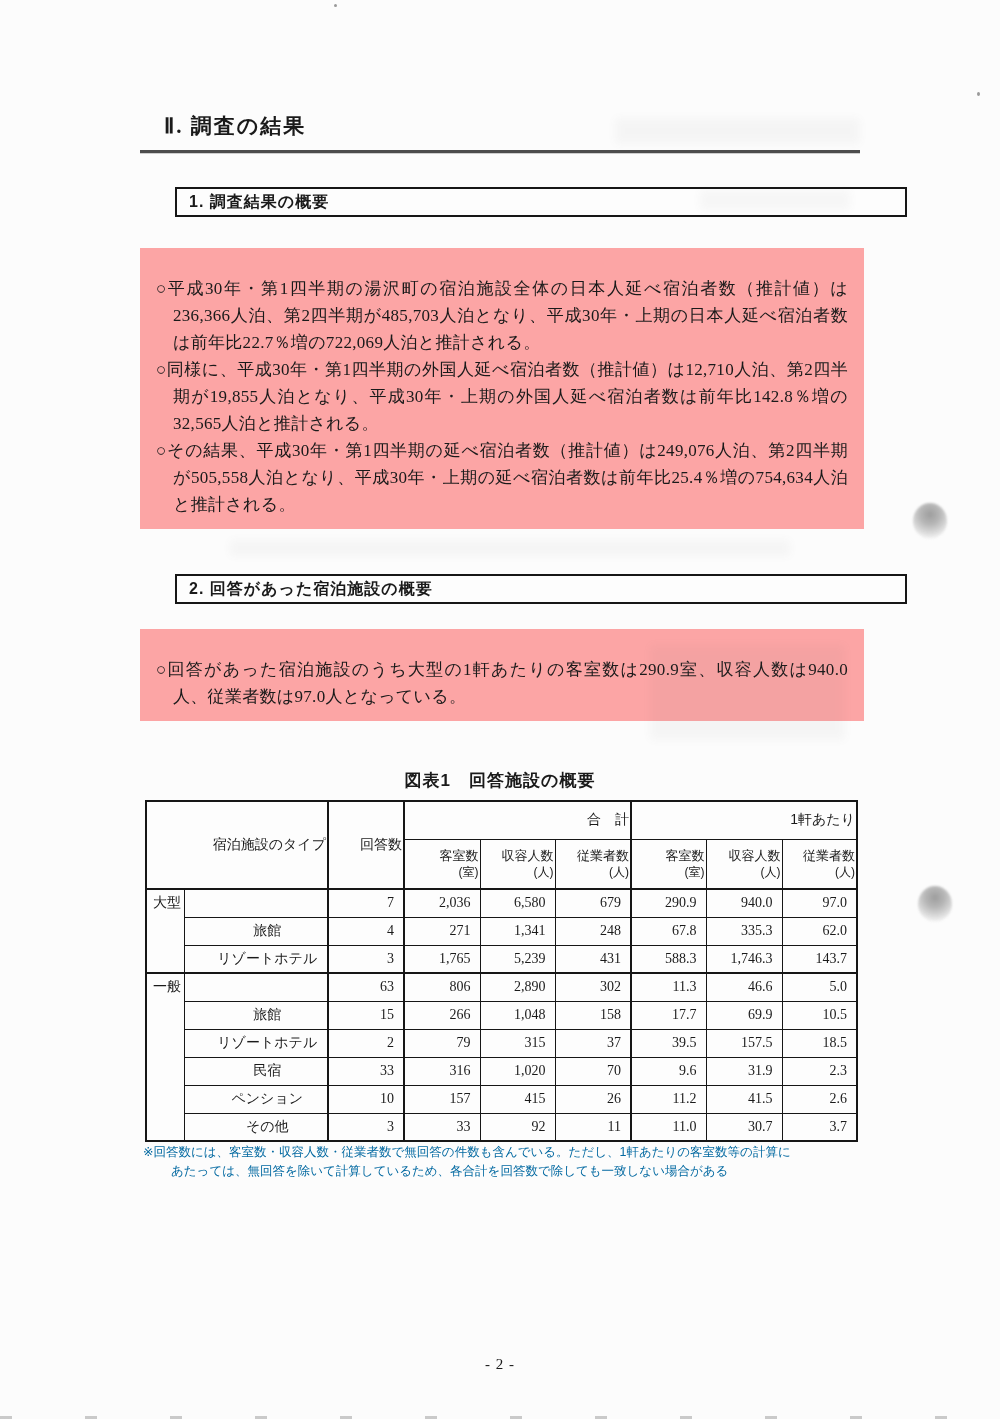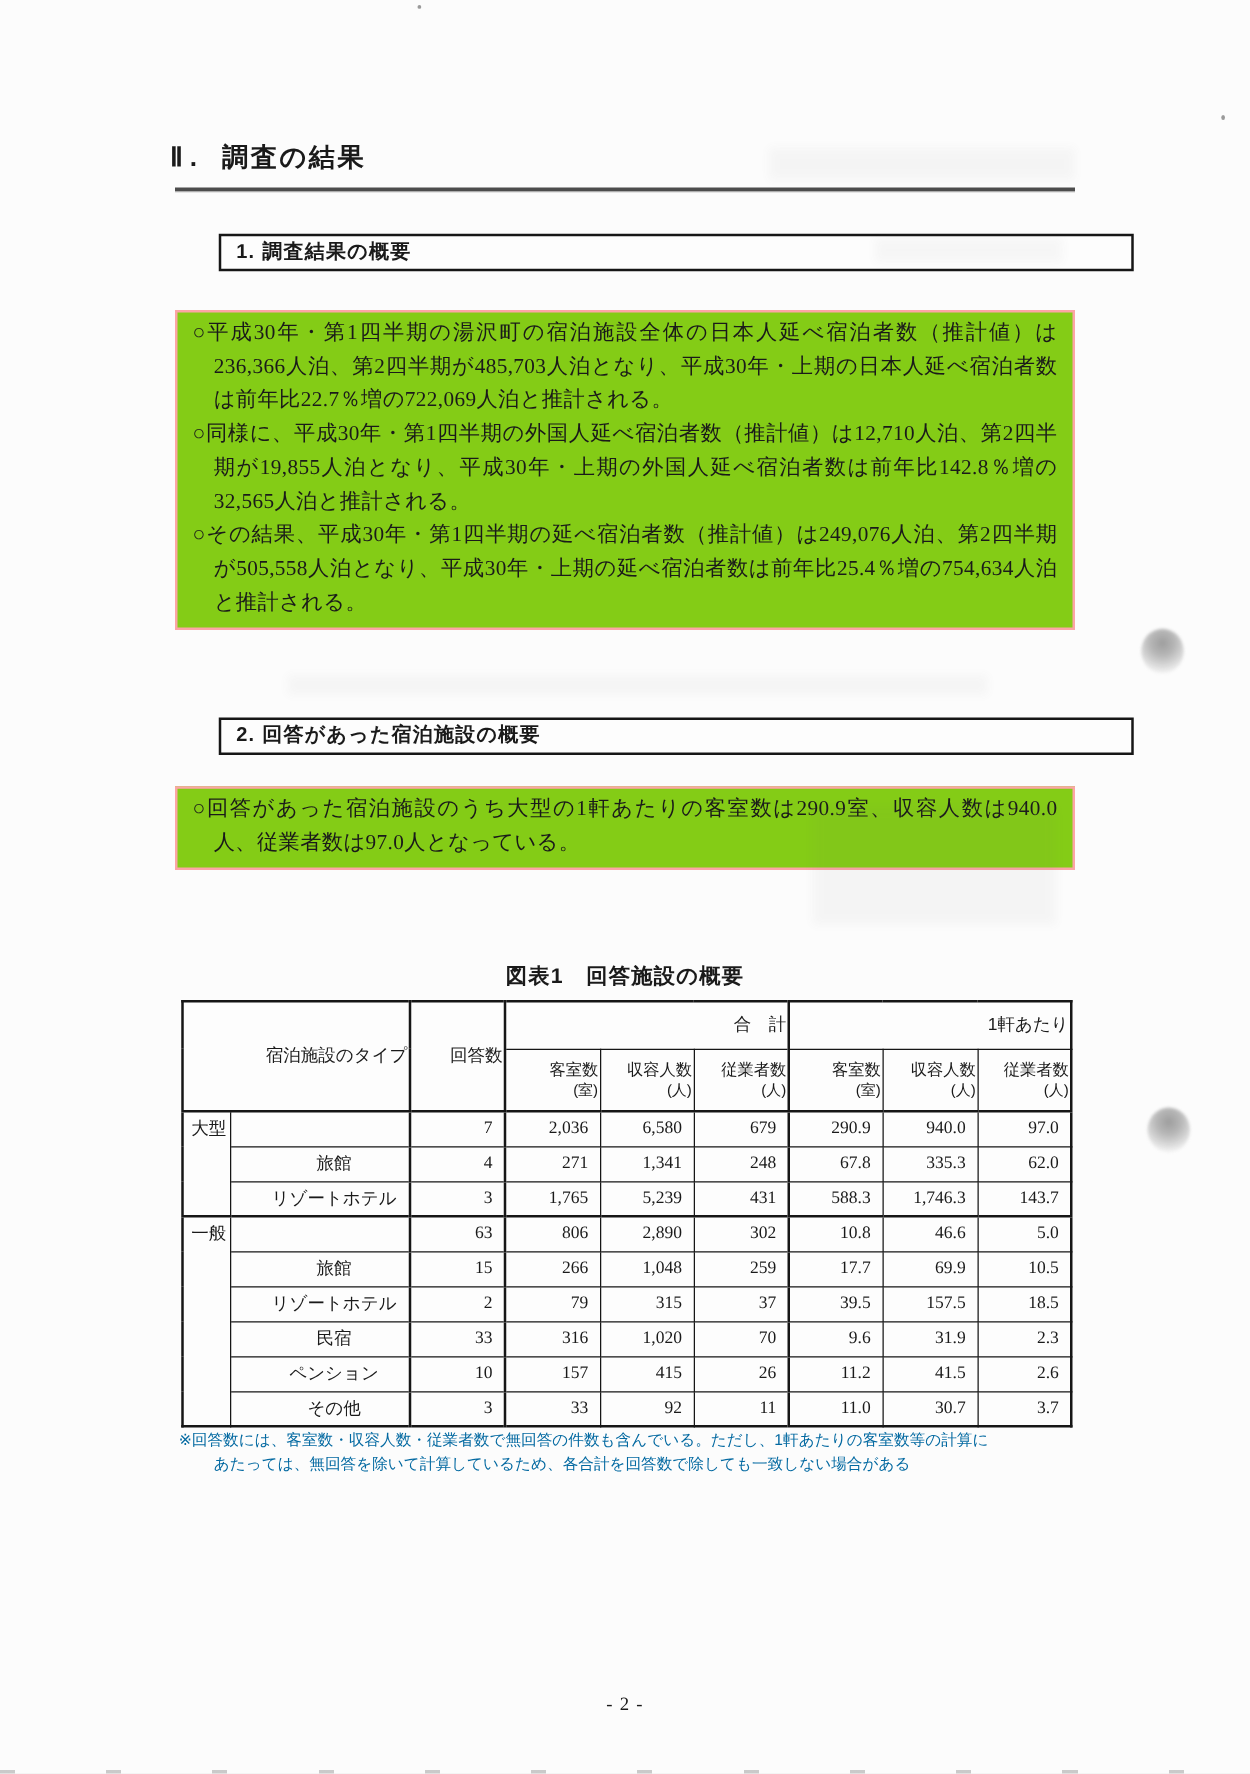--- a/index.html
+++ b/index.html
@@ -2,41 +2,41 @@
 <html><head>
 <meta charset="utf-8">
 <style>
   html,body{margin:0;padding:0;background:#e9e9e9;}
   .page{
     position:relative;width:1000px;height:1419px;margin:0 auto;
     background:#fcfcfc;overflow:hidden;color:#1a1a1a;
     font-family:"Liberation Serif","DejaVu Serif",serif;
   }
   .doc-title{
-    position:absolute;left:136px;top:112px;
-    font-family:Liberation Mono, monospace;
+    position:absolute;left:164px;top:112px;
+    font-family:Liberation Serif, serif;
     font-size:21px;font-weight:bold;letter-spacing:2px;
   }
   .title-rule{
     position:absolute;left:140px;top:150px;width:720px;height:3px;
     background:#4d4d4d;box-shadow:0 1px 0 rgba(0,0,0,.18);
   }
   .sec-box{
     position:absolute;left:140px;width:716px;height:26px;
     border:2px solid #161616;background:#fdfdfd;
     font-family:"Liberation Sans","DejaVu Sans",sans-serif;
     font-size:16px;font-weight:bold;letter-spacing:1px;
     line-height:26px;padding-left:12px;margin-left:35px;
   }
   #sec1{top:187px;}
   #sec2{top:574px;}
   .text-box{
     position:absolute;left:140px;width:692px;
-    border:2px solid #fca5a5;background:#84cc16;
-    padding:2px 12px 7px 12px;
+    border:4px solid #fca5a5;background:#fca5a5;
+    padding:23px 12px 7px 12px;
   }
   #box1{top:248px;}
   #box2{top:629px;}
   .text-box p{
     margin:0;font-size:17px;line-height:27px;
     padding-left:17px;text-indent:-17px;text-align:justify;
     letter-spacing:.3px;
   }
   .fig-title{
     position:absolute;left:140px;top:769px;width:720px;text-align:center;
@@ -180,30 +180,30 @@
           <td class="num">1,746.3</td>
           <td class="num">143.7</td>
         </tr>
         <tr class="group-start">
           <td class="cat" rowspan="6">一般</td>
           <td class="sub ghost"></td>
           <td class="num sep-l">63</td>
           <td class="num sep-l">806</td>
           <td class="num">2,890</td>
           <td class="num">302</td>
-          <td class="num sep-l">10.8</td>
+          <td class="num sep-l">11.3</td>
           <td class="num">46.6</td>
           <td class="num">5.0</td>
         </tr>
         <tr>
           <td class="sub">旅館</td>
           <td class="num sep-l">15</td>
           <td class="num sep-l">266</td>
           <td class="num">1,048</td>
-          <td class="num">259</td>
+          <td class="num">158</td>
           <td class="num sep-l">17.7</td>
           <td class="num">69.9</td>
           <td class="num">10.5</td>
         </tr>
         <tr>
           <td class="sub">リゾートホテル</td>
           <td class="num sep-l">2</td>
           <td class="num sep-l">79</td>
           <td class="num">315</td>
           <td class="num">37</td>

